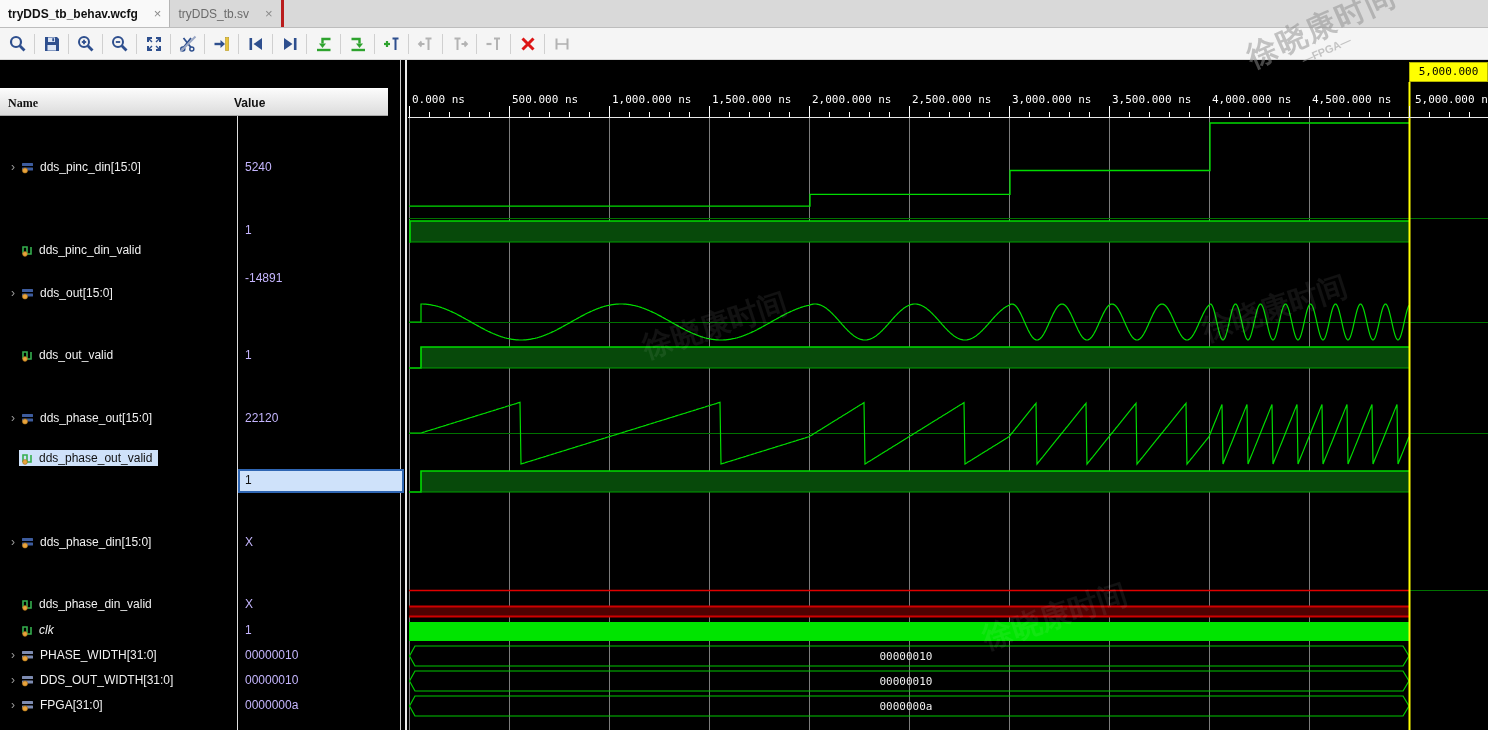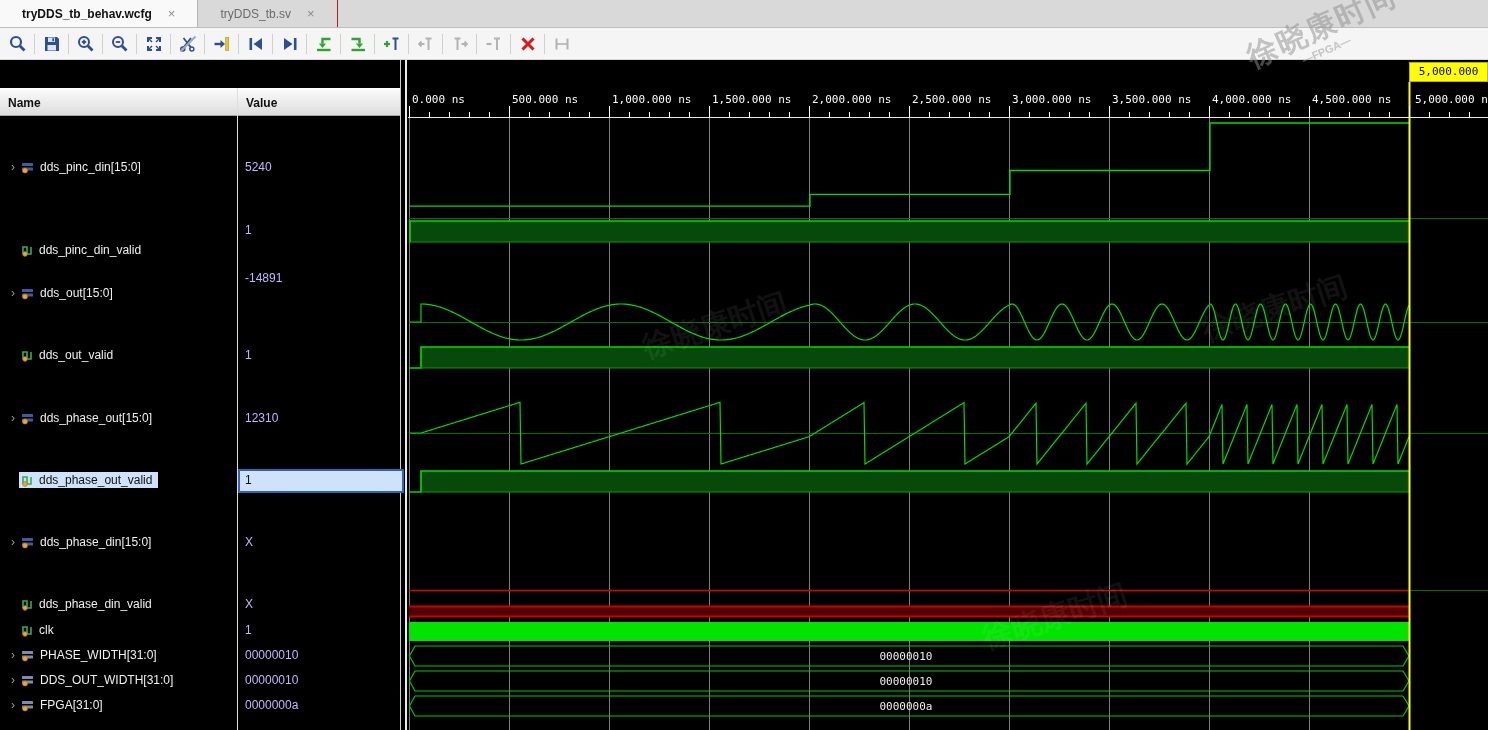--- a/index.html
+++ b/index.html
@@ -1,36 +1,36 @@
 <!DOCTYPE html>
 <html><head>
 <meta charset="utf-8">
 <style>
   html,body{margin:0;padding:0;}
   body{width:1488px;height:730px;background:#000;position:relative;overflow:hidden;
        font-family:"Liberation Sans",sans-serif;}
   
   .tabbar{position:absolute;left:0;top:0;width:1488px;height:27px;background:#d9d9d9;
           border-bottom:1px solid #bdbdbd;display:flex;z-index:20;}
-  .tab{display:flex;align-items:center;padding:0 22px;font-size:12px;height:27px;box-sizing:border-box;cursor:default;}
+  .tab{display:flex;align-items:center;padding:0 8px;font-size:12px;height:27px;box-sizing:border-box;cursor:default;}
   .tab.active{background:#f9f9f9;font-weight:bold;color:#111;border-right:1px solid #b5b5b5;}
-  .tab.inactive{color:#6b6b6b;border-right:1px solid #b91c1c;}
+  .tab.inactive{color:#6b6b6b;border-right:3px solid #b91c1c;}
   .tab-close{margin-left:16px;color:#8a8a8a;font-size:13px;font-weight:normal;}
   
   .toolbar{position:absolute;left:0;top:28px;width:1488px;height:32px;background:#f5f5f5;
            border-bottom:1px solid #d8d8d8;display:flex;align-items:center;padding-left:4px;
            box-sizing:border-box;z-index:20;}
   .tb-icon{width:27px;height:24px;display:flex;align-items:center;justify-content:center;}
   .tb-sep{width:1px;height:20px;background:#d0d0d0;margin:0 3px;}
   
   .hdr{position:absolute;top:88px;height:28px;background:linear-gradient(#fbfbfb,#dcdcdc);
        border-bottom:1px solid #a8a8a8;border-top:1px solid #fff;color:#111;font-size:12px;
        font-weight:bold;line-height:28px;padding-left:8px;box-sizing:border-box;z-index:10;}
-  #name-hdr{left:0;width:237px;}
-  #value-hdr{left:238px;width:162px;}
+  #name-hdr{left:0;width:237px;font-family:Liberation Serif, serif;}
+  #value-hdr{left:226px;width:162px;}
   .col-sep{position:absolute;left:237px;top:88px;width:1px;height:642px;background:#dedede;z-index:9;}
   .split1{position:absolute;left:400px;top:60px;width:1px;height:670px;background:#cfcfcf;z-index:9;}
   .split2{position:absolute;left:405px;top:60px;width:2px;height:670px;background:#ececec;z-index:9;}
   .sig-row{position:absolute;left:0;height:20px;display:flex;align-items:center;z-index:11;}
   .chev{width:12px;margin-left:7px;color:#9a9a9a;font-size:12px;text-align:center;flex:0 0 12px;}
   .chev.empty{visibility:hidden;}
   .namebox{display:flex;align-items:center;padding:1px 6px 1px 2px;}
   .namebox .sicon{margin-right:5px;display:flex;align-items:center;}
   .sig-name{color:#f0f0f0;font-size:12px;white-space:nowrap;}
   .sig-row.sel .namebox{background:#cfe2fa;}
@@ -263,22 +263,22 @@
         <span class="sicon">
           <svg width="14" height="13" viewBox="0 0 14 13">
             <rect x="1" y="2" width="11" height="3" rx="0.5" fill="#3d5c9e"></rect>
             <rect x="1" y="6.5" width="11" height="3" rx="0.5" fill="#3d5c9e"></rect>
             <circle cx="4" cy="9.5" r="2.6" fill="#e8a33d" stroke="#a06a10" stroke-width="0.6"></circle>
           </svg>
         </span>
         <span class="sig-name">dds_phase_out[15:0]</span>
       </span>
     </div>
-    <div class="sig-val" style="top: 408px;">12310</div>
-    <div class="sig-row sel" style="top: 470px;">
+    <div class="sig-val" style="top: 408px;">22120</div>
+    <div class="sig-row sel" style="top: 448px;">
       <span class="chev empty">›</span>
       <span class="namebox">
         <span class="sicon">
           <svg width="13" height="13" viewBox="0 0 13 13">
             <path d="M2 10V3h4v7h4V3" fill="none" stroke="#35ae4e" stroke-width="1.6"></path>
             <circle cx="4" cy="10" r="2.4" fill="#e8a33d" stroke="#a06a10" stroke-width="0.6"></circle>
           </svg>
         </span>
         <span class="sig-name">dds_phase_out_valid</span>
       </span>
@@ -304,21 +304,21 @@
         <span class="sicon">
           <svg width="13" height="13" viewBox="0 0 13 13">
             <path d="M2 10V3h4v7h4V3" fill="none" stroke="#35ae4e" stroke-width="1.6"></path>
             <circle cx="4" cy="10" r="2.4" fill="#e8a33d" stroke="#a06a10" stroke-width="0.6"></circle>
           </svg>
         </span>
         <span class="sig-name">dds_phase_din_valid</span>
       </span>
     </div>
     <div class="sig-val" style="top: 594px;">X</div>
-    <div class="sig-row" style="top: 620px;">
+    <div class="sig-row" style="top: 620px; font-style: italic;">
       <span class="chev empty">›</span>
       <span class="namebox">
         <span class="sicon">
           <svg width="13" height="13" viewBox="0 0 13 13">
             <path d="M2 10V3h4v7h4V3" fill="none" stroke="#35ae4e" stroke-width="1.6"></path>
             <circle cx="4" cy="10" r="2.4" fill="#e8a33d" stroke="#a06a10" stroke-width="0.6"></circle>
           </svg>
         </span>
         <span class="sig-name">clk</span>
       </span>

